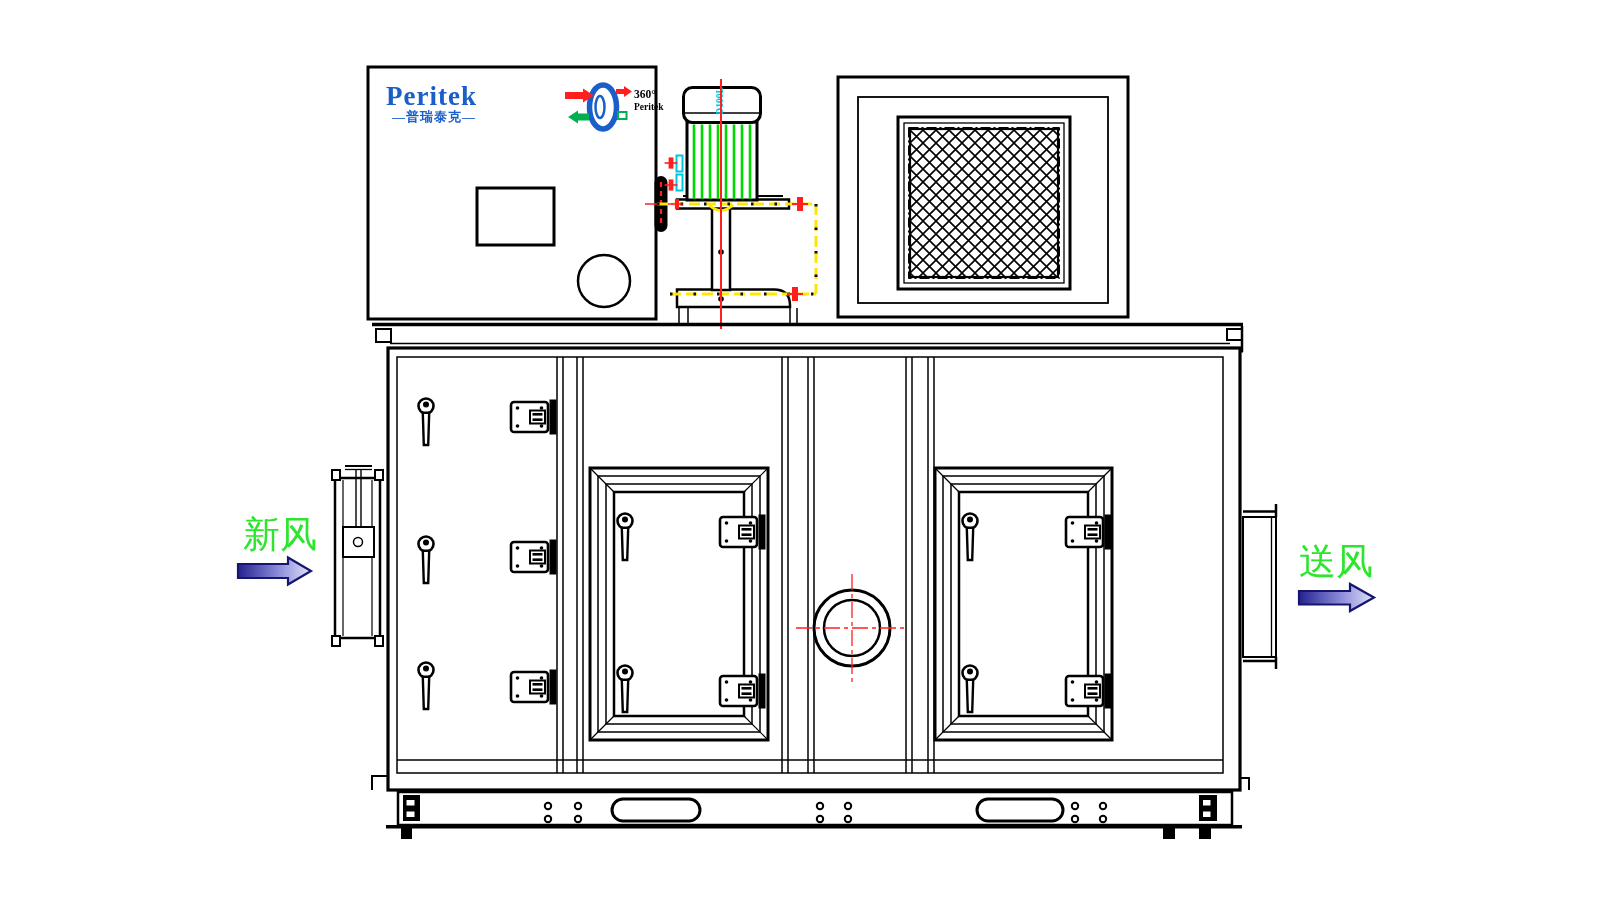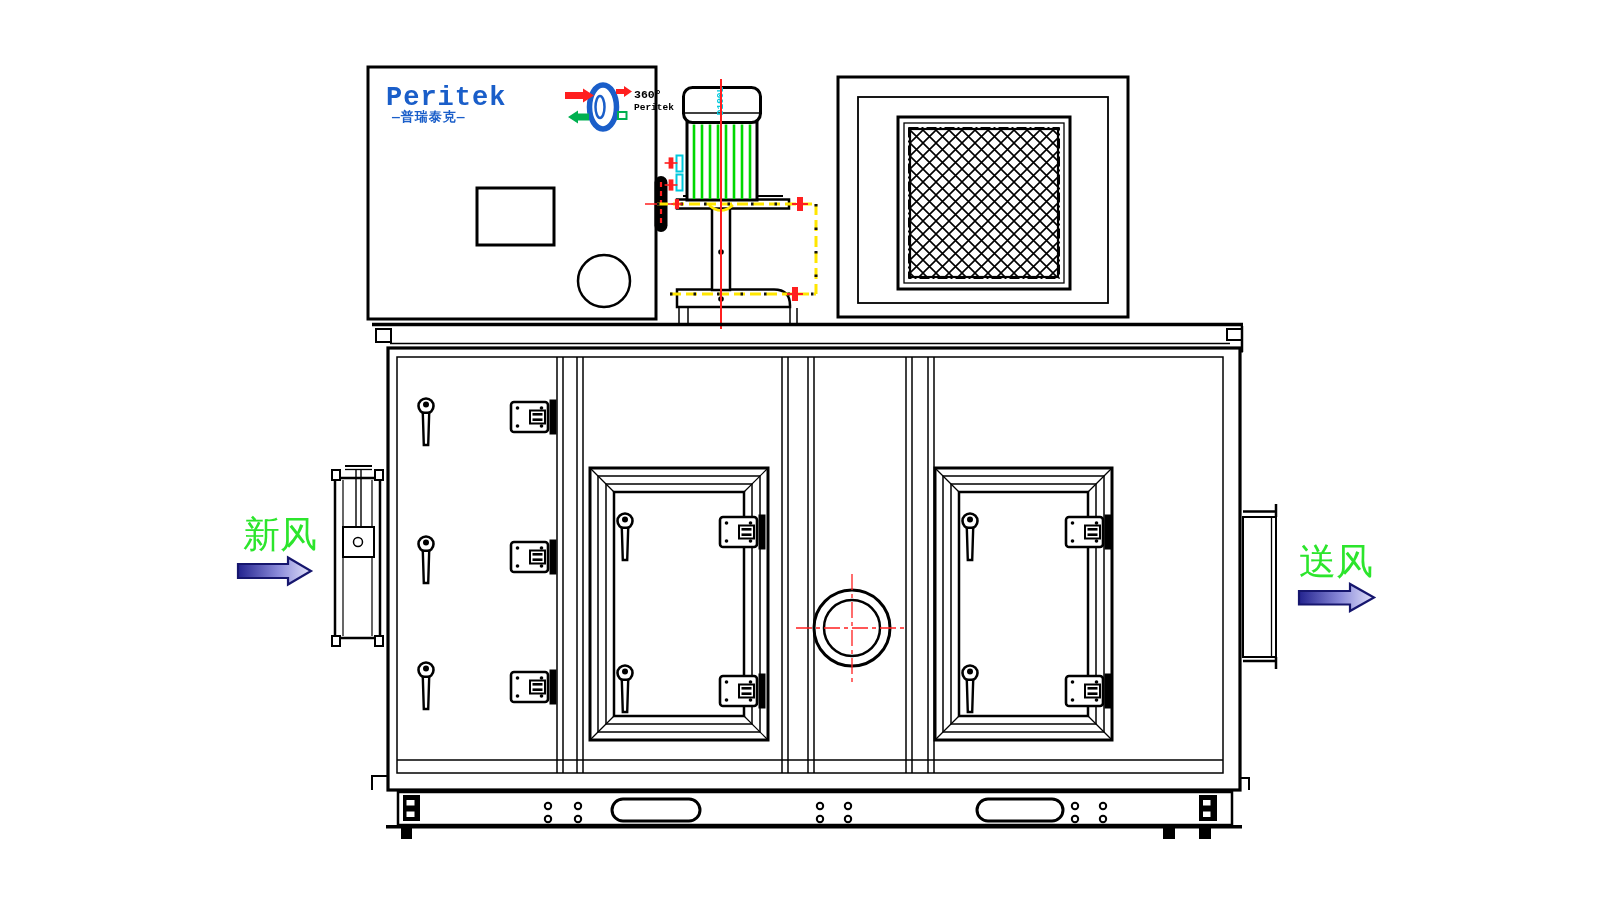--- a/index.html
+++ b/index.html
@@ -1,17 +1,17 @@
 <!DOCTYPE html>
 <html style="--brand-blue: #1a5ec9; --label-green: #2ce52c; --fin-green: #00d800; --centerline-red: #ff1f1f; --datum-yellow: #ffe600; --accent-cyan: #00c8dc; --arrow-dark: #23238f; --arrow-light: #e2e2fa; --line-black: #000000;"><head>
 <meta charset="utf-8">
 <style>
   html,body{margin:0;padding:0;background:#ffffff;}
   .stage{position:relative;width:1613px;height:897px;background:#fff;overflow:hidden;
-         font-family:Liberation Mono, monospace;}
+         font-family:Liberation Serif, serif;}
   svg{position:absolute;left:0;top:0;}
   .ln{stroke:#000;fill:none;}
   .wfill{fill:#fff;stroke:#000;}
   text.brand{fill:var(--brand-blue,#1a5ec9);font-weight:bold;}
   text.badge{fill:#000;font-weight:bold;}
   .green-label{fill:var(--label-green,#2ce52c);font-size:37px;}
   .fin{stroke:var(--fin-green,#00d800);}
   .cl{stroke:var(--centerline-red,#ff1f1f);}
   .redfill{fill:var(--centerline-red,#ff1f1f);}
   .datum{stroke:var(--datum-yellow,#ffe600);fill:none;}

